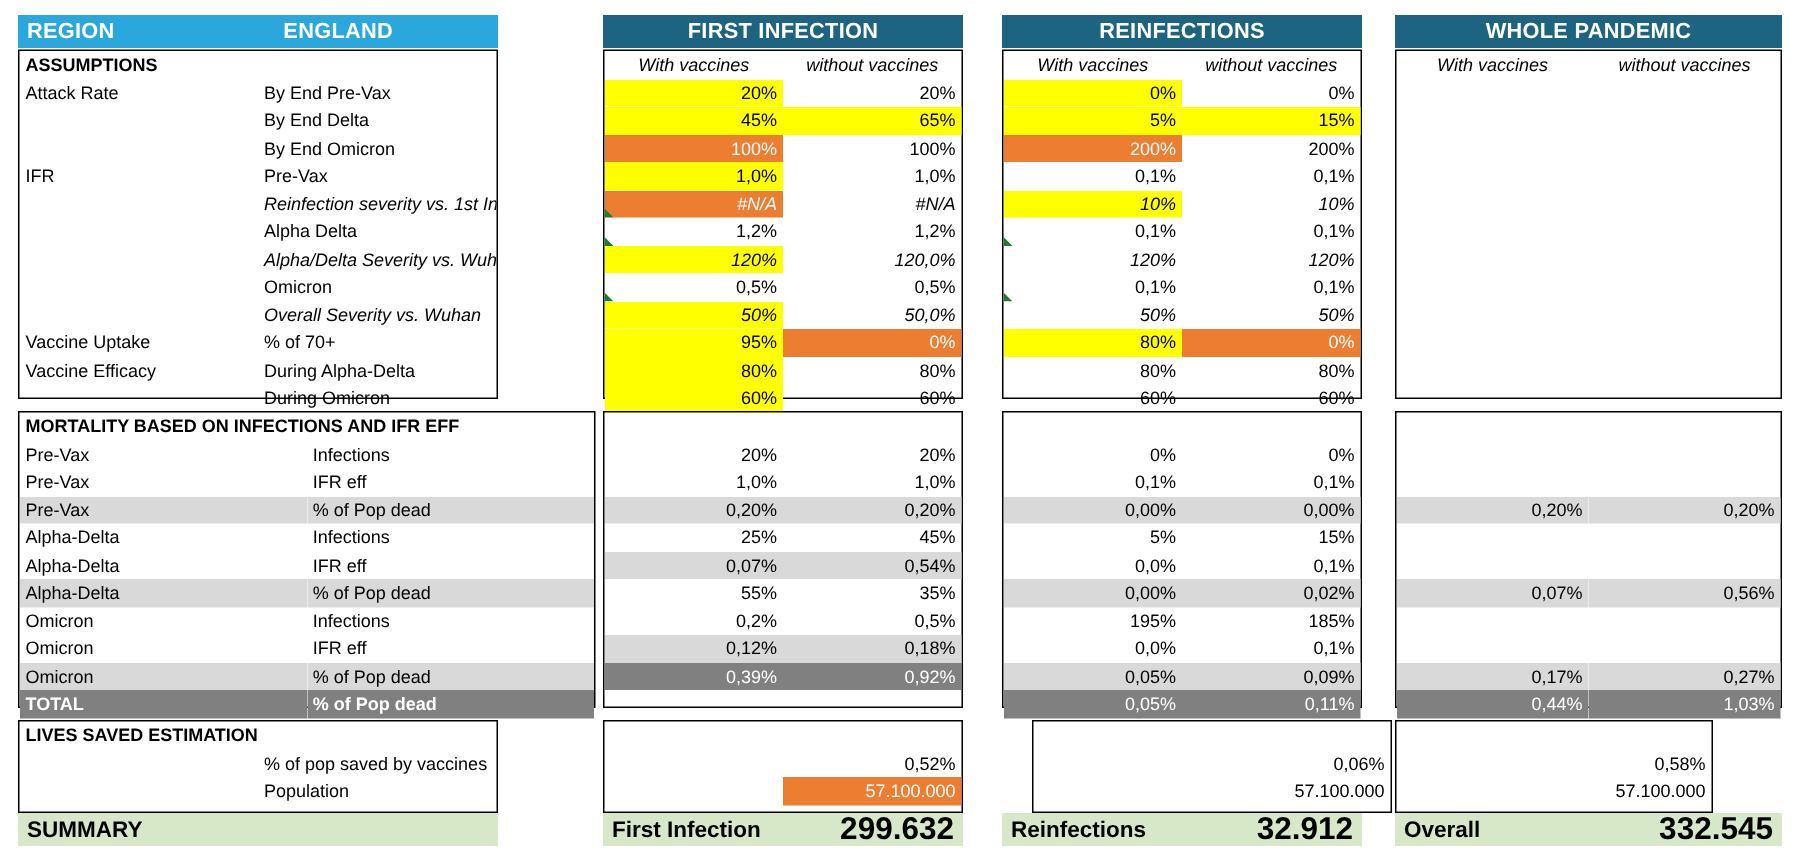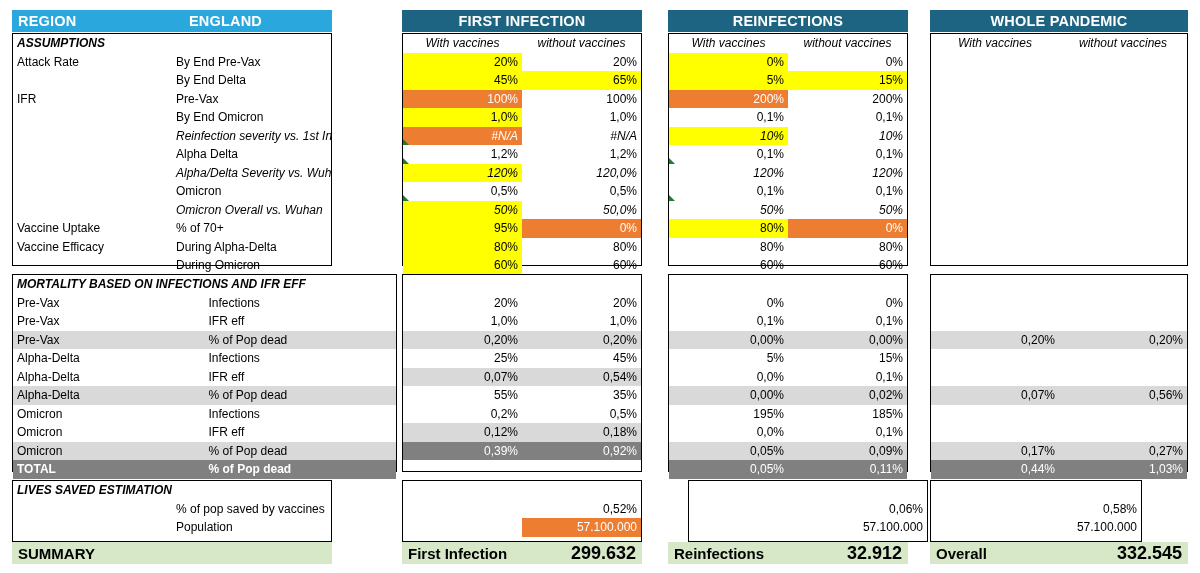--- a/index.html
+++ b/index.html
@@ -72,27 +72,26 @@
     position: relative;
   }
   .tri:after {
     content: "";
     position: absolute;
     left: 0; bottom: 0;
     border-left: 6px solid #1e7b34;
     border-top: 6px solid transparent;
   }
   .sec-title {
-    font-style: italic;
     font-weight: bold;
     font-size: 12px;
   }
   .label-col { width: 118px; }
   .sum-label { font-weight: bold; font-size: 15px; }
-  .sum-val { font-weight: bold; font-size: 18px; text-align: right; }
+  .sum-val { font-weight: bold; font-size: 21px; text-align: right; }
 </style>
 </head>
 <body>
 
 <div class="sheet">
 
   <div class="panel hdr hdr-blue" style="left:12px; top:10px; width:320px;">
     <span class="hdr-left">REGION</span>
     <span style="flex:1;"></span>
     <span style="padding-right:70px;">ENGLAND</span>
@@ -109,46 +108,46 @@
           </tr>
           <tr>
             <td class="label-col">Attack Rate</td>
             <td class="">By End Pre-Vax</td>
           </tr>
           <tr>
             <td class="label-col"></td>
             <td class="">By End Delta</td>
           </tr>
           <tr>
+            <td class="label-col"></td>
+            <td class="">By End Omicron</td>
+          </tr>
+          <tr>
             <td class="label-col">IFR</td>
             <td class="">Pre-Vax</td>
           </tr>
           <tr>
             <td class="label-col"></td>
-            <td class="">By End Omicron</td>
-          </tr>
-          <tr>
-            <td class="label-col"></td>
             <td class="ital">Reinfection severity vs. 1st Infection</td>
           </tr>
           <tr>
             <td class="label-col"></td>
             <td class="">Alpha Delta</td>
           </tr>
           <tr>
             <td class="label-col"></td>
             <td class="ital">Alpha/Delta Severity vs. Wuhan</td>
           </tr>
           <tr>
             <td class="label-col"></td>
             <td class="">Omicron</td>
           </tr>
           <tr>
             <td class="label-col"></td>
-            <td class="ital">Omicron Overall vs. Wuhan</td>
+            <td class="ital">Overall Severity vs. Wuhan</td>
           </tr>
           <tr>
             <td class="label-col">Vaccine Uptake</td>
             <td class="">% of 70+</td>
           </tr>
           <tr>
             <td class="label-col">Vaccine Efficacy</td>
             <td class="">During Alpha-Delta</td>
           </tr>
           <tr>

